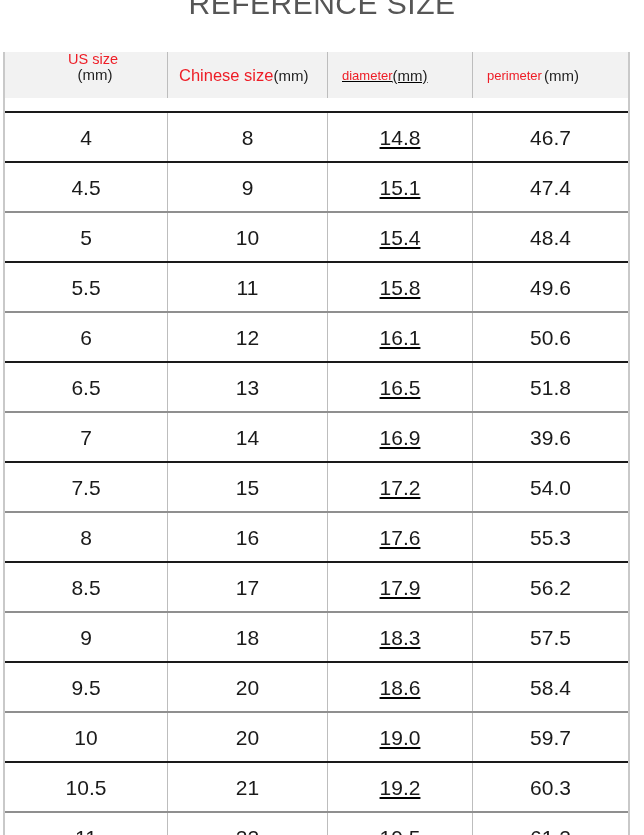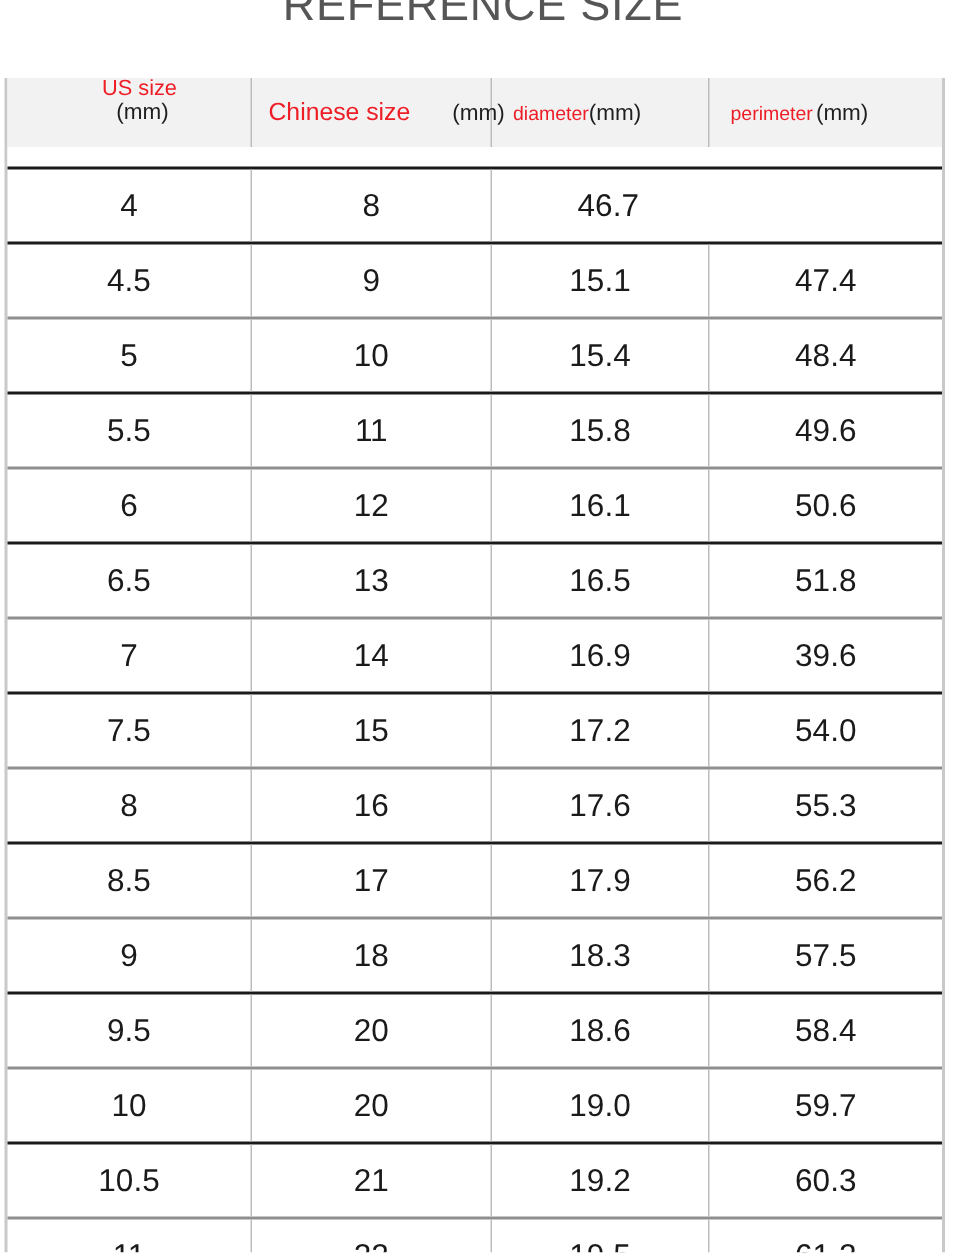--- a/index.html
+++ b/index.html
@@ -82,30 +82,30 @@
     align-items:center;
     justify-content:center;
     border-right:1px solid #bdbdbd;
     position:relative;
   }
   .cell:last-child { border-right:none; }
 
   
   .c1 { width:163px;flex-direction:column; }
   .c2 { width:160px; }
-  .c3 { width:145px; }
+  .c3 { width:145px;text-decoration:underline; }
   .c4 { width:155px; }
 
   
   .cell.head {
     justify-content:flex-start;
     padding-left:14px;
     white-space:nowrap;
   }
-  .cell.head.tight { padding-left:11px;gap:28px; }
+  .cell.head.tight { padding-left:11px; }
   .hlabel {
     color:#ee1d26;
     font-size:14.5px;
     font-weight:400;
     line-height:1;
   }
   .hlabel.big  { font-size:16.5px; }
   .hlabel.small{ font-size:13px; }
   .hmm {
     color:#1f1f1f;
@@ -167,20 +167,23 @@
     <div class="subhead-gap"></div>
 
     <div id="rows">
         <div class="row data">
           <div class="cell c1">
             <span class="val">4</span>
           </div>
           <div class="cell c2">
             <span class="val">8</span>
           </div>
+          <div class="cell c3">
+            <span class="val">14.8</span>
+          </div>
           <div class="cell c4">
             <span class="val">46.7</span>
           </div>
         </div>
         <div class="rule dark"></div>
         <div class="row data">
           <div class="cell c1">
             <span class="val">4.5</span>
           </div>
           <div class="cell c2">

